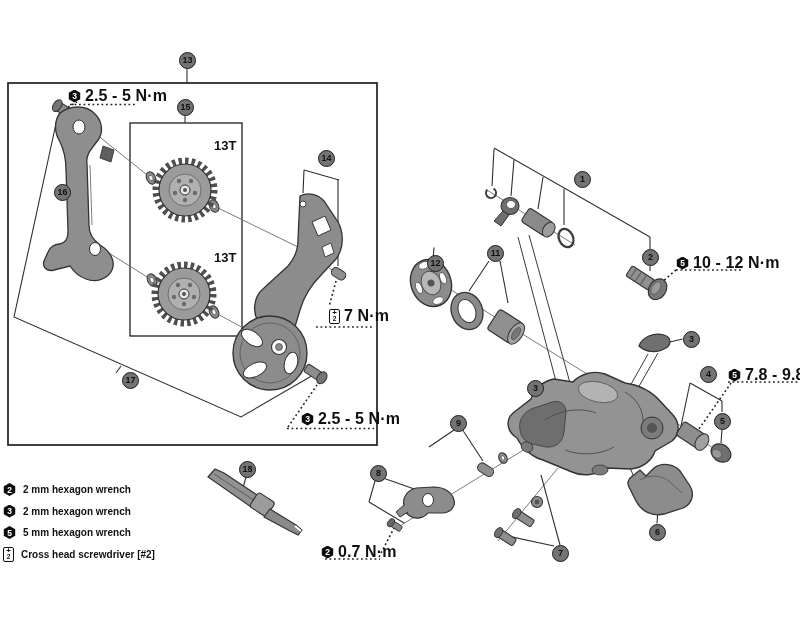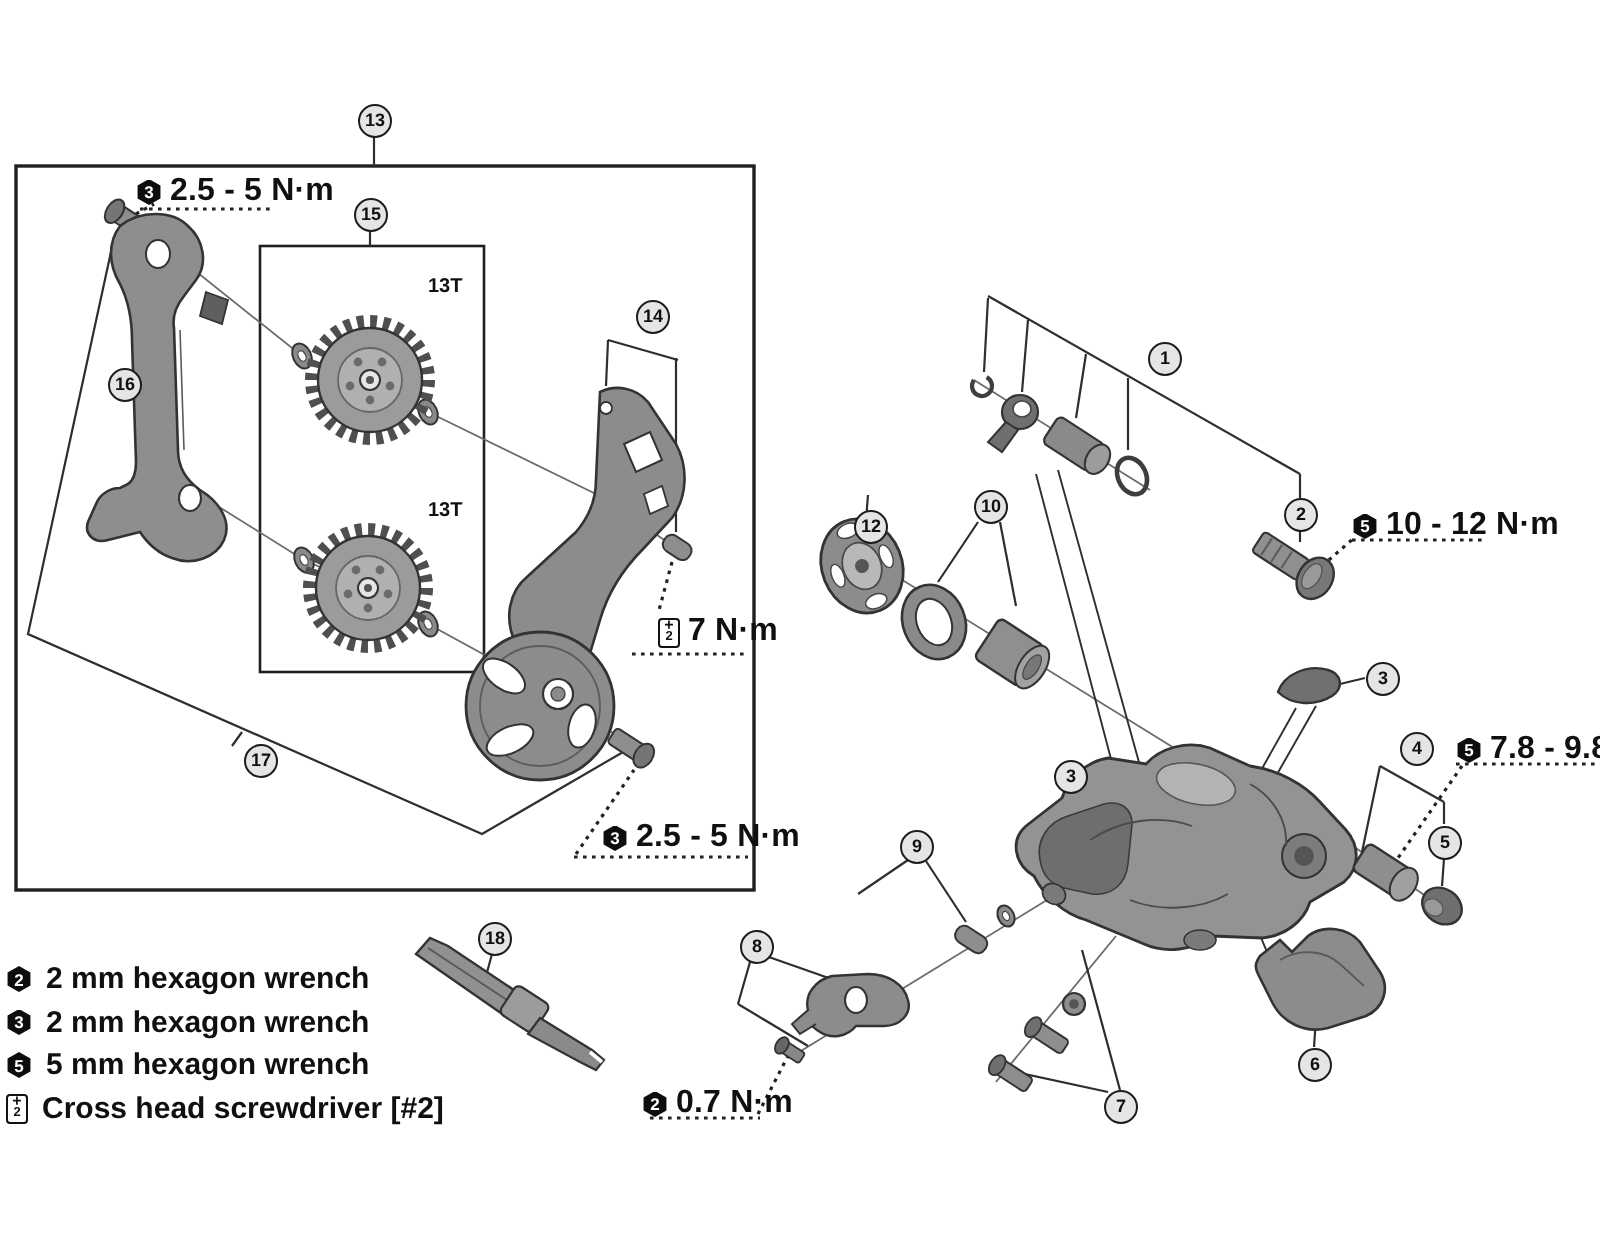--- a/index.html
+++ b/index.html
@@ -4,44 +4,44 @@
 <style>
   html,body{margin:0;padding:0;background:#fff;}
   #stage{
     position:relative;width:800px;height:617px;background:#ffffff;
     font-family:"Liberation Sans","DejaVu Sans",sans-serif;
     overflow:hidden;color:#111;
   }
   #drawing{position:absolute;left:0;top:0;}
   .callout{
     position:absolute;width:15px;height:15px;border:1.4px solid #1d1d1d;border-radius:50%;
-    background:#e5e5e5;font-size:9px;font-weight:bold;line-height:15px;text-align:center;color:#111;
+    background:#737373;font-size:9px;font-weight:bold;line-height:15px;text-align:center;color:#111;
     box-sizing:content-box;z-index:5;
   }
   .torque{
     position:absolute;display:flex;align-items:center;gap:4px;z-index:6;white-space:nowrap;
   }
   .torque .val{font-size:16px;font-weight:bold;color:#101010;letter-spacing:0.1px;}
   .hexicon{
     display:inline-flex;align-items:center;justify-content:center;
     width:13px;height:13px;background:#0d0d0d;color:#fff;font-size:8.5px;font-weight:bold;
     clip-path:polygon(50% 0%,94% 25%,94% 75%,50% 100%,6% 75%,6% 25%);
     flex:0 0 auto;
   }
   .crossicon{
     display:inline-flex;flex-direction:column;align-items:center;justify-content:center;
     width:11px;height:15px;border:1.4px solid #111;border-radius:2px;background:#fff;
     flex:0 0 auto;box-sizing:border-box;
   }
   .crossicon .p{font-size:8px;font-weight:bold;line-height:6px;color:#111;}
   .crossicon .n{font-size:6.5px;font-weight:bold;line-height:6px;color:#111;}
-  .pulley-label{position:absolute;font-size:10px;font-weight:bold;color:#111;z-index:4;}
+  .pulley-label{position:absolute;font-size:13px;font-weight:bold;color:#111;z-index:4;}
   .legend{position:absolute;left:3px;top:482px;z-index:6;}
   .legend-row{display:flex;align-items:center;gap:7px;height:15px;margin-bottom:6.5px;}
-  .legend-row .txt{font-size:15px;font-weight:bold;color:#101010;white-space:nowrap;}
+  .legend-row .txt{font-size:10px;font-weight:bold;color:#101010;white-space:nowrap;}
 </style>
 </head>
 <body>
 
 <div id="stage">
 
 <svg id="drawing" width="800" height="617" viewBox="0 0 800 617">
 
   <g fill="none" stroke="#1f1f1f">
     <rect x="8" y="83" width="369" height="362" stroke-width="1.7"></rect>
@@ -351,21 +351,21 @@
 <div class="callout" style="left:574px;top:171px;">1</div>
 <div class="callout" style="left:642px;top:249px;">2</div>
 <div class="callout" style="left:683px;top:331px;">3</div>
 <div class="callout" style="left:700px;top:366px;">4</div>
 <div class="callout" style="left:714px;top:413px;">5</div>
 <div class="callout" style="left:649px;top:524px;">6</div>
 <div class="callout" style="left:552px;top:545px;">7</div>
 <div class="callout" style="left:370px;top:465px;">8</div>
 <div class="callout" style="left:450px;top:415px;">9</div>
 <div class="callout" style="left:527px;top:380px;">3</div>
-<div class="callout" style="left:487px;top:245px;">10</div>
+<div class="callout" style="left:487px;top:245px;">11</div>
 <div class="callout" style="left:427px;top:231px;margin-top:24px;">12</div>
 <div class="callout" style="left:179px;top:52px;">13</div>
 <div class="callout" style="left:318px;top:150px;">14</div>
 <div class="callout" style="left:177px;top:99px;">15</div>
 <div class="callout" style="left:54px;top:184px;">16</div>
 <div class="callout" style="left:122px;top:372px;">17</div>
 <div class="callout" style="left:239px;top:461px;">18</div>
 
 <div class="pulley-label" style="left:214px;top:138px;">13T</div>
 <div class="pulley-label" style="left:214px;top:250px;">13T</div>

